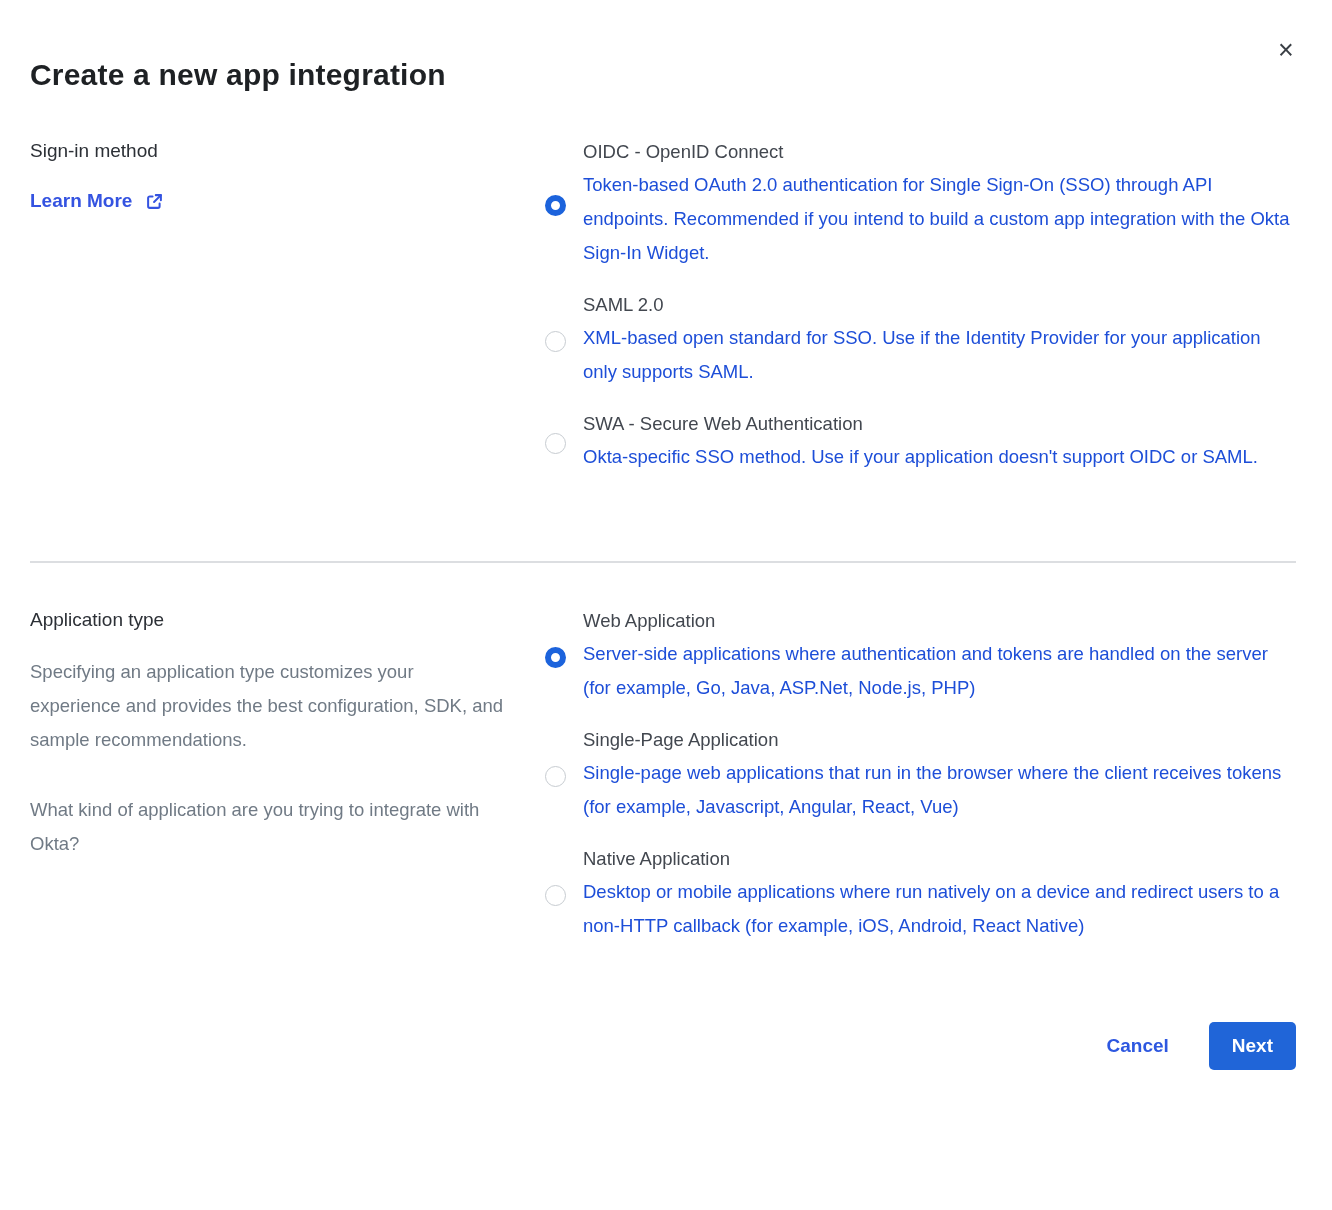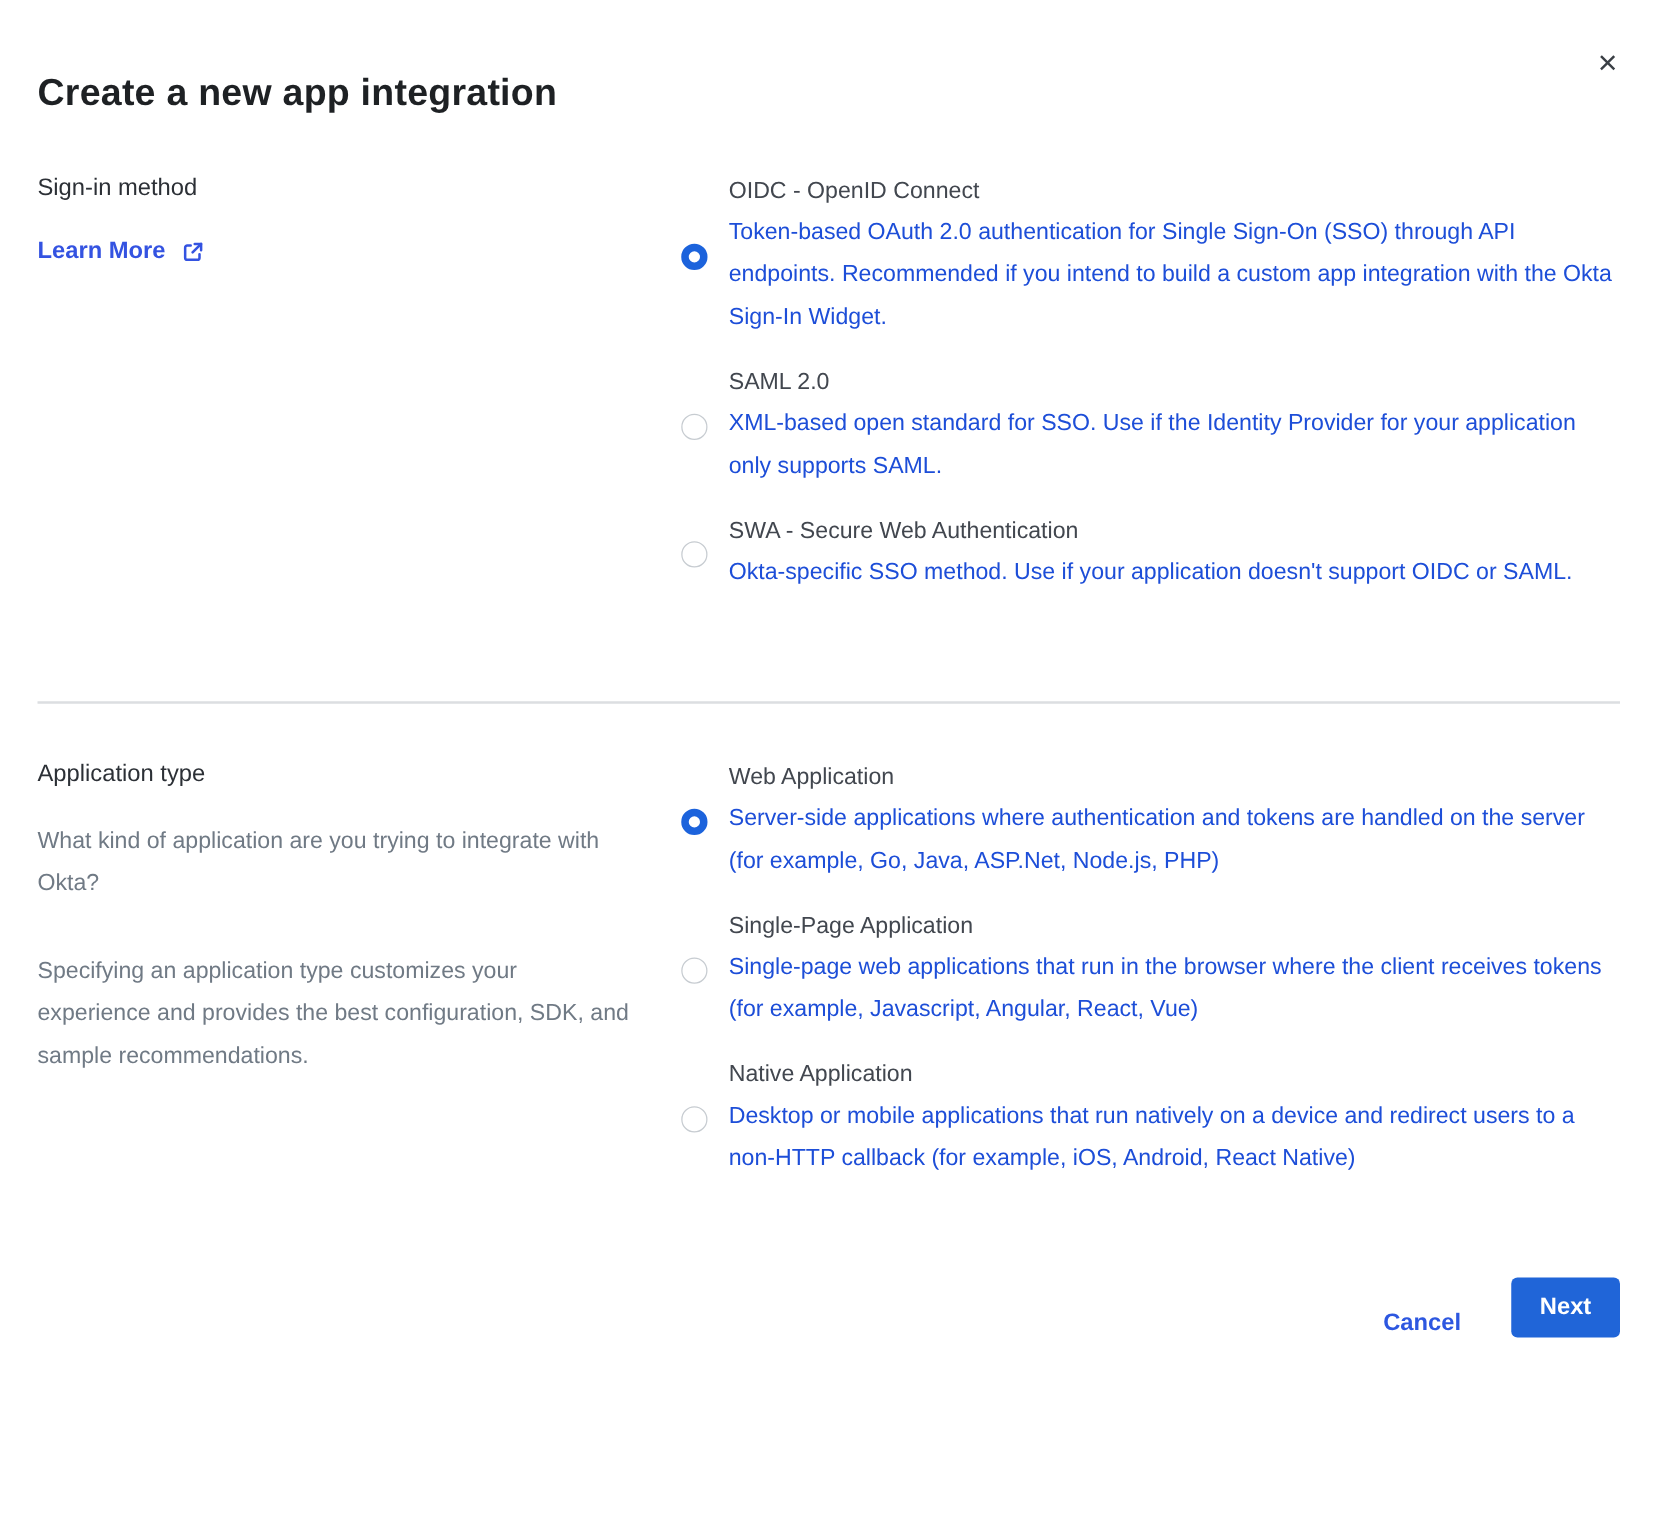--- a/index.html
+++ b/index.html
@@ -103,21 +103,21 @@
   }
   .divider {
     border: none;
     border-top: 2px solid #dcdee1;
     margin: 66px 0 0 0;
   }
   .row-apptype { margin-top: 44px; }
   .footer {
     display: flex;
     justify-content: flex-end;
-    align-items: flex-end;
+    align-items: center;
     gap: 40px;
     margin-top: 58px;
   }
   .cancel-link {
     font-size: 19px;
     font-weight: 700;
     color: #2d57e0;
     cursor: pointer;
     text-decoration: none;
   }
@@ -185,22 +185,22 @@
 
 
     </div>
   </div>
 
   <hr class="divider">
 
   <div class="section-row row-apptype">
     <div class="section-left">
       <div class="section-label">Application type</div>
+      <p class="left-paragraph">Specifying an application type customizes your experience and provides the best configuration, SDK, and sample recommendations.</p>
       <p class="left-paragraph">What kind of application are you trying to integrate with Okta?</p>
-      <p class="left-paragraph">Specifying an application type customizes your experience and provides the best configuration, SDK, and sample recommendations.</p>
     </div>
 
     <div class="section-right">
 
       <div class="option">
         <span class="radio checked"></span>
         <div class="option-body">
           <div class="option-label">Web Application</div>
           <div class="option-desc">Server-side applications where authentication and tokens are handled on the server (for example, Go, Java, ASP.Net, Node.js, PHP)</div>
         </div>
@@ -211,21 +211,21 @@
         <div class="option-body">
           <div class="option-label">Single-Page Application</div>
           <div class="option-desc">Single-page web applications that run in the browser where the client receives tokens (for example, Javascript, Angular, React, Vue)</div>
         </div>
       </div>
 
       <div class="option">
         <span class="radio"></span>
         <div class="option-body">
           <div class="option-label">Native Application</div>
-          <div class="option-desc">Desktop or mobile applications that run natively on a device and redirect users to a non-HTTP callback (for example, iOS, Android, React Native)</div>
+          <div class="option-desc">Desktop or mobile applications where run natively on a device and redirect users to a non-HTTP callback (for example, iOS, Android, React Native)</div>
         </div>
       </div>
 
     </div>
   </div>
 
   <div class="footer">
     <a class="cancel-link">Cancel</a>
     <button class="next-btn">Next</button>
   </div>

